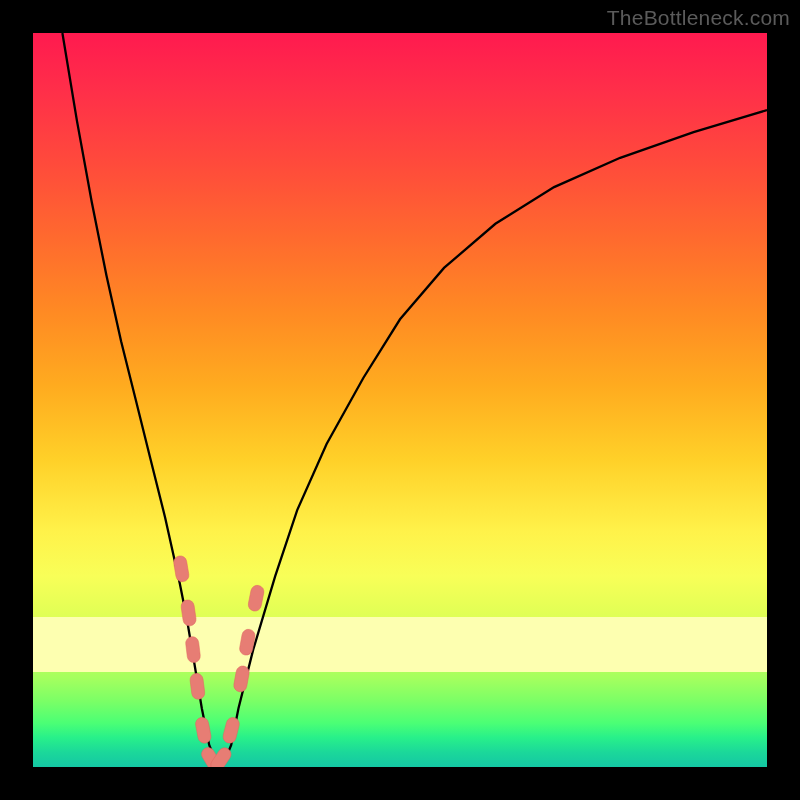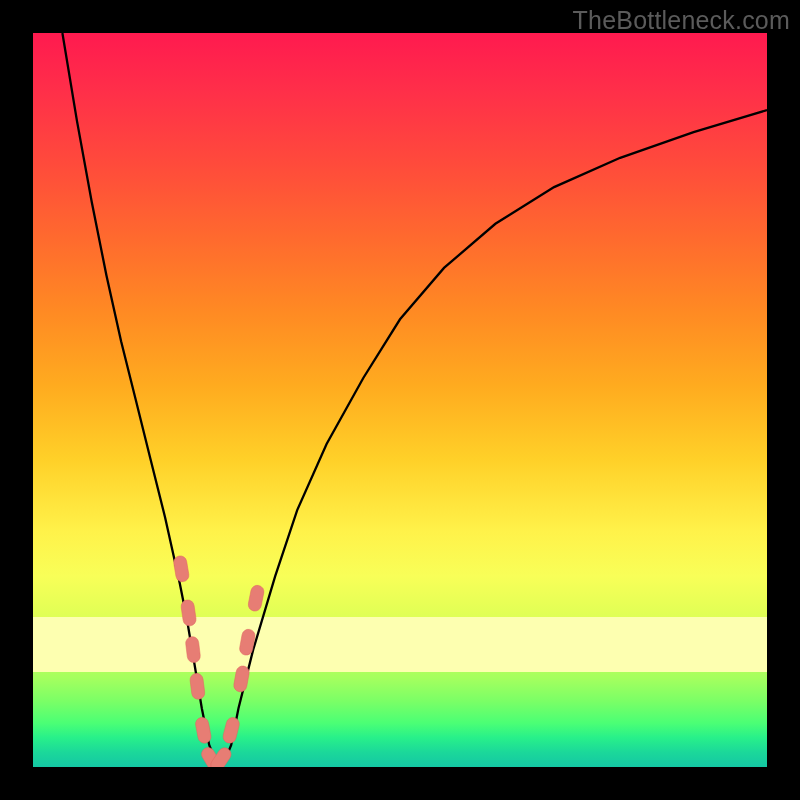--- a/index.html
+++ b/index.html
@@ -61,21 +61,21 @@
     position: absolute;
     left: 0;
     top: 0;
     width: 100%;
     height: 100%;
   }
   .watermark {
     position: absolute;
     top: 6px;
     right: 10px;
-    font-size: 25px;
+    font-size: 21px;
     font-weight: 500;
     color: #5b5b5b;
     letter-spacing: 0.2px;
     user-select: none;
   }
 </style>
 </head>
 <body>
 
 <div class="frame">

